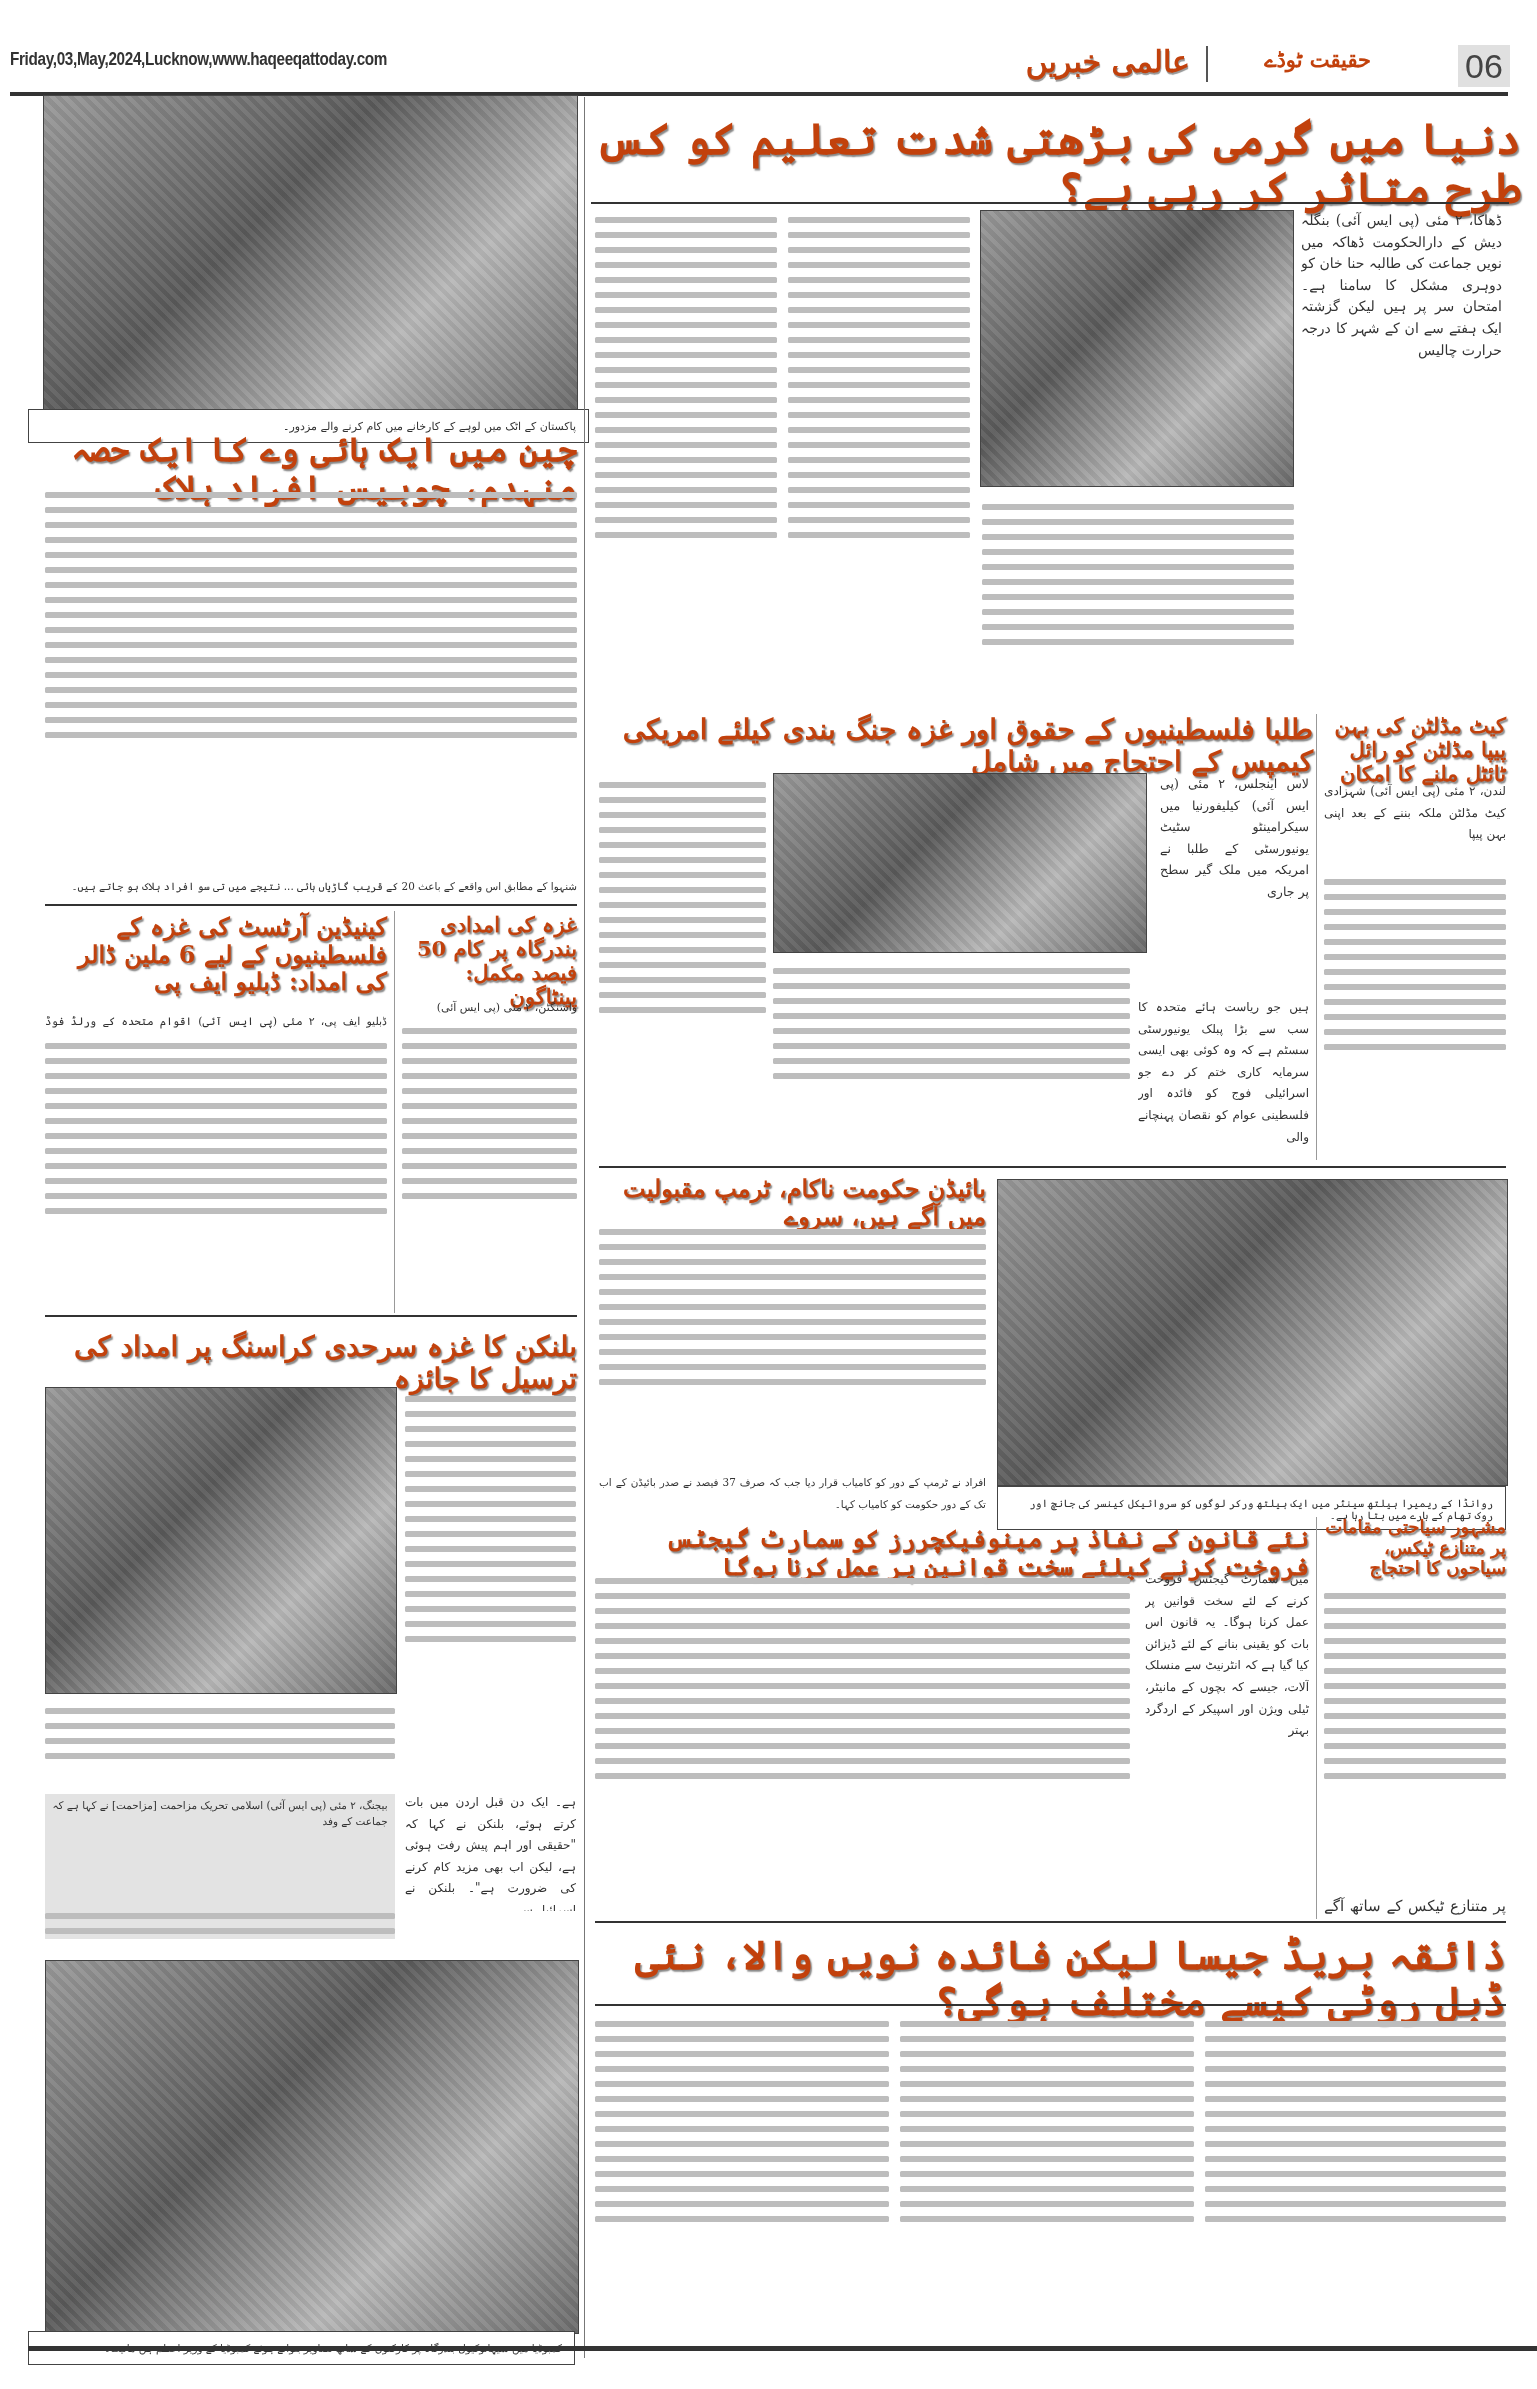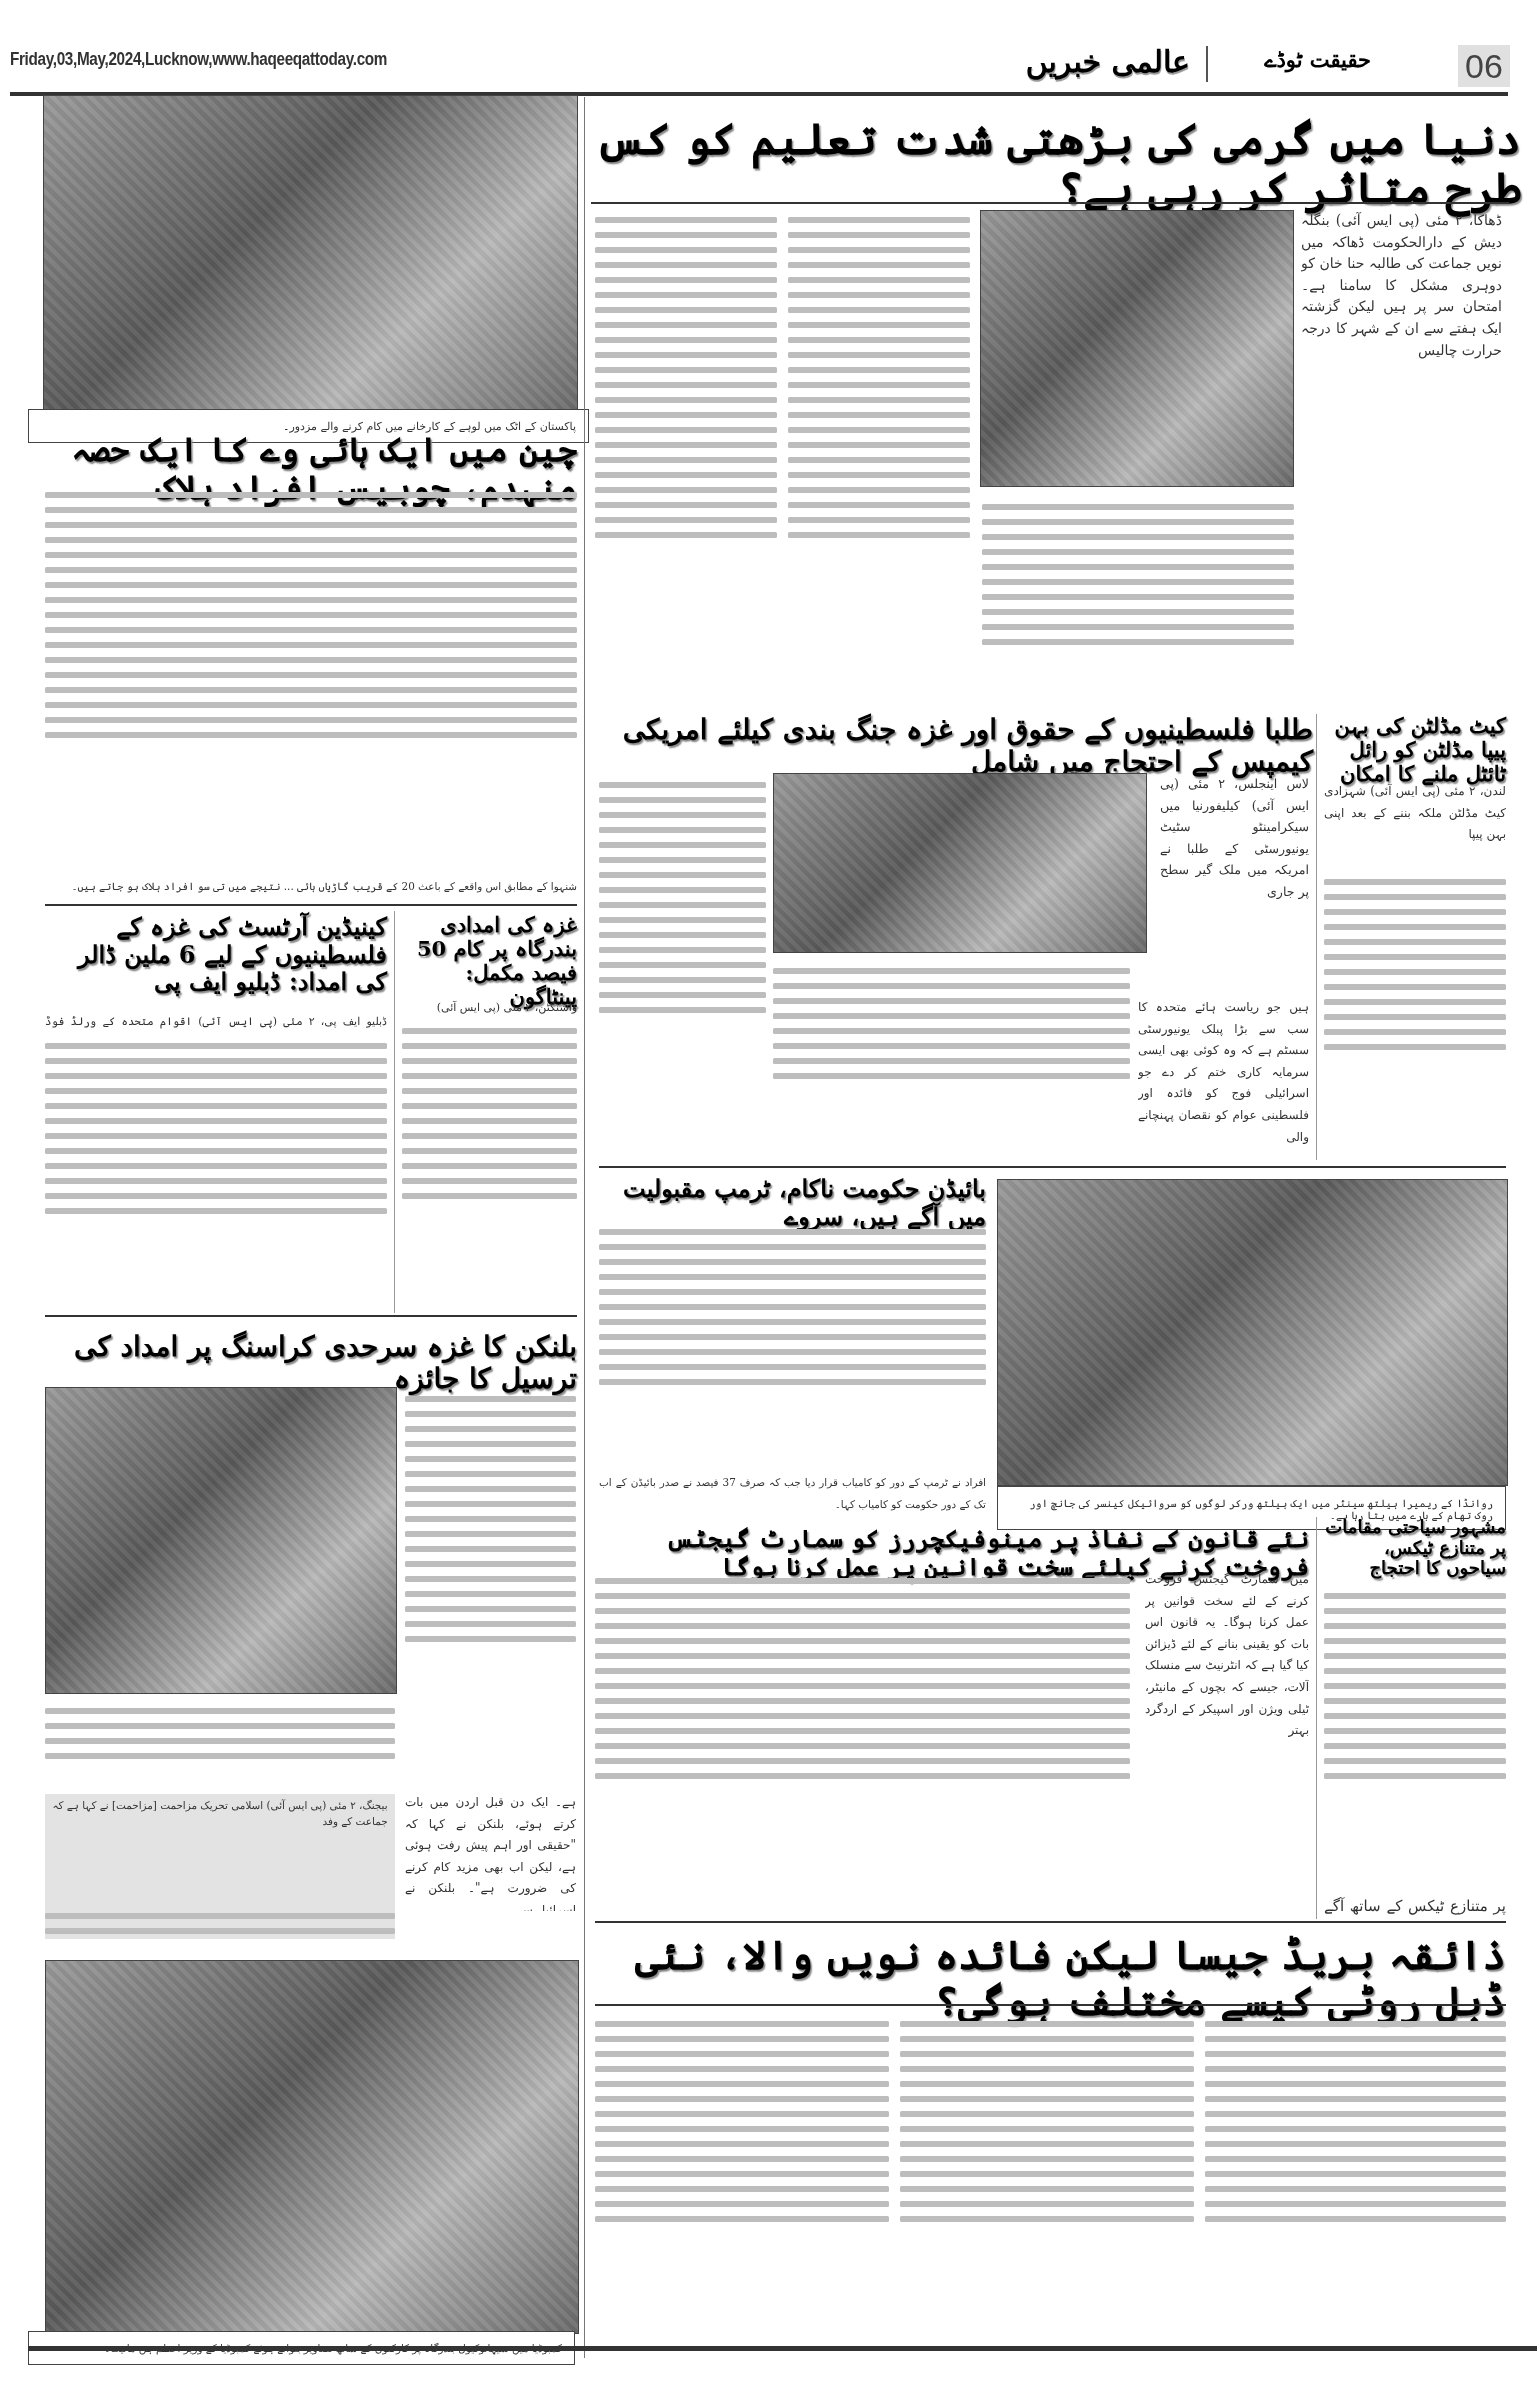--- a/index.html
+++ b/index.html
@@ -1,20 +1,20 @@
 <!DOCTYPE html>
 <html style="font-size:12px"><head>
 <meta charset="utf-8">
 <style>
   html, body { margin:0; padding:0; background:#fff; }
   body { width:1537px; height:2389px; position:relative; overflow:hidden;
          font-family:"DejaVu Sans", sans-serif; color:#222; }
   .abs { position:absolute; }
   .rtl { direction:rtl; text-align:right; }
-  .headline { font-family:"DejaVu Serif", serif; font-weight:bold; color:#000000;
+  .headline { font-family:"DejaVu Serif", serif; font-weight:bold; color:#c2410c;
               line-height:1.15; text-shadow:1.5px 2.2px 1.5px #888; }
   .body-text { font-family:"DejaVu Serif", serif; font-size:12.6px; line-height:21.6px;
                color:#333; direction:rtl; text-align:justify; overflow:hidden; }
   .photo { background:linear-gradient(135deg,#9a9a9a,#5a5a5a 40%,#b8b8b8 70%,#6b6b6b);
            border:0.7px solid #444; overflow:hidden; }
   .photo::after { content:""; position:absolute; inset:0;
            background:repeating-linear-gradient(45deg,rgba(255,255,255,.06) 0 4.5px,rgba(0,0,0,.05) 4.5px 9px); }
   .caption { border:1.5px solid #444; background:#fff; font-family:"DejaVu Serif", serif;
              font-size:12.6px; direction:rtl; text-align:right; padding:10px 12px; color:#333; }
   .rule { background:#333; }

